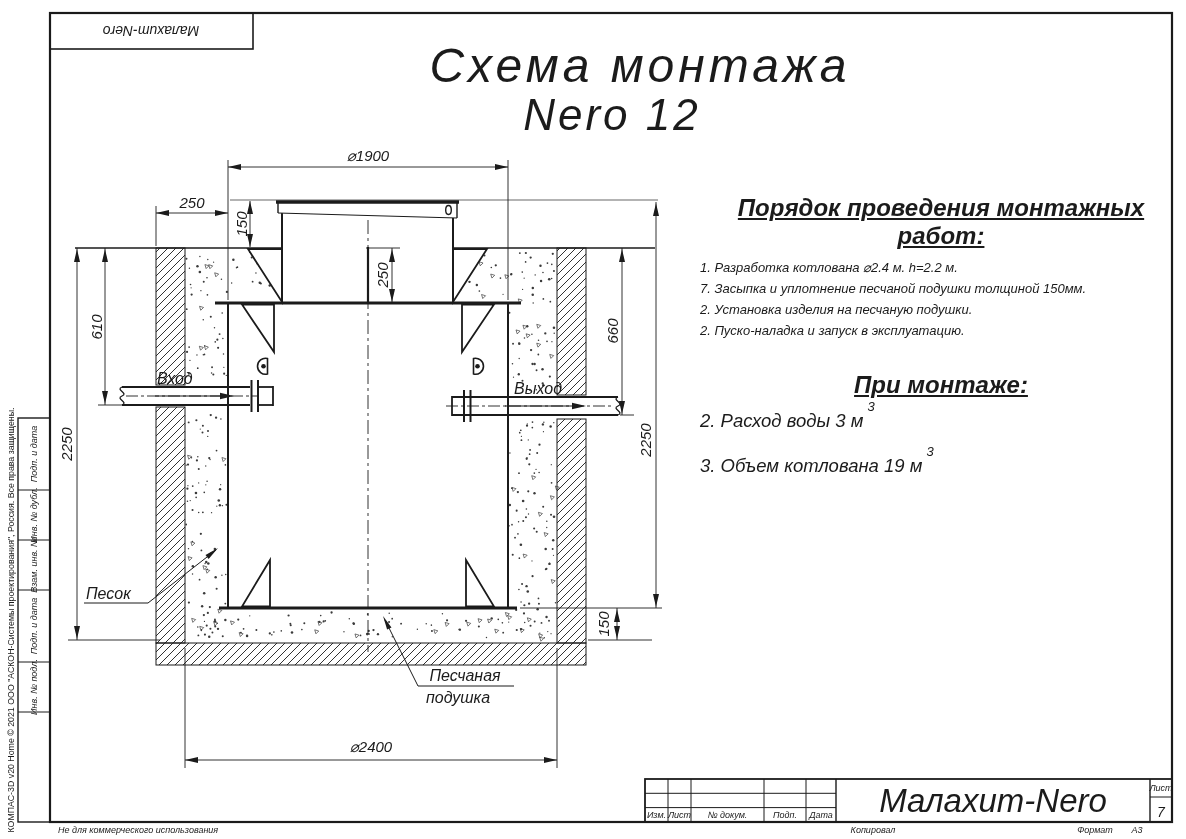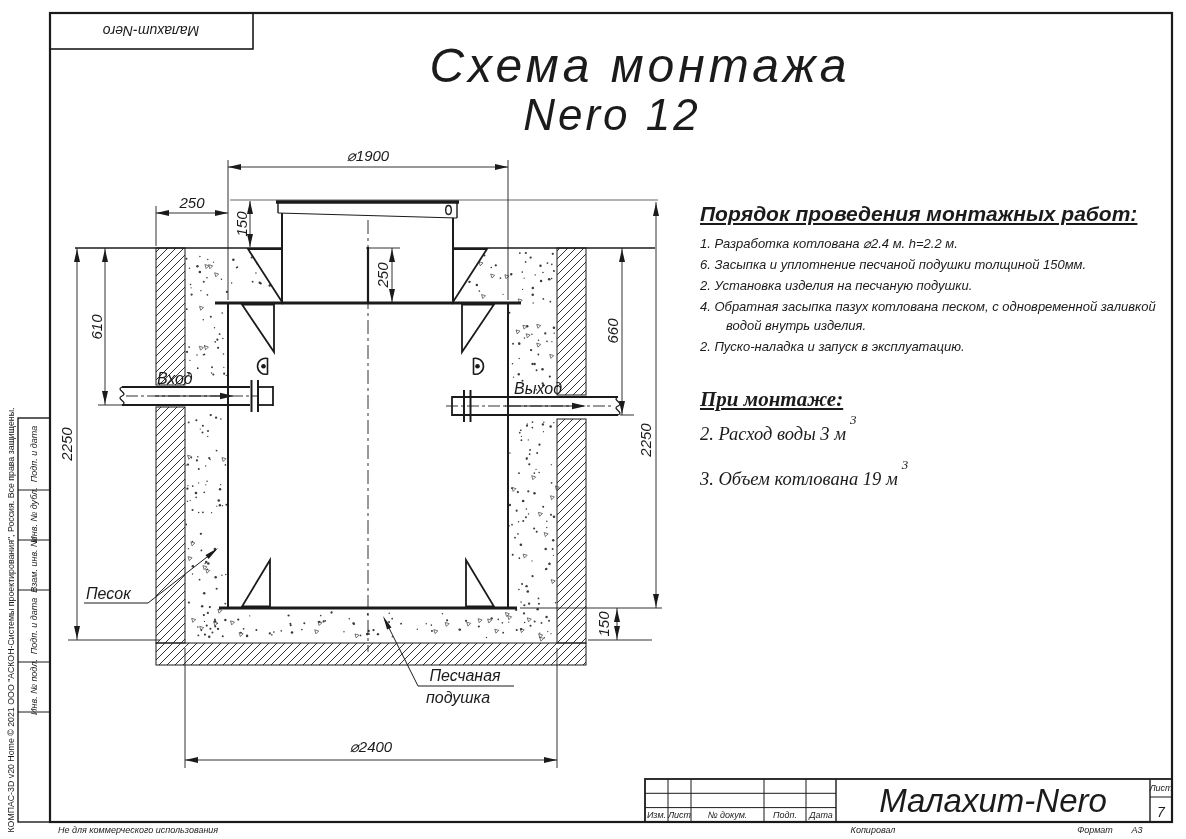--- a/index.html
+++ b/index.html
@@ -10,23 +10,23 @@
   .dimtxt{font-style:italic;font-size:15px;}
   .lbltxt{font-style:italic;font-size:16px;}
   .smalltxt{font-style:italic;font-size:9px;}
   .title1{font-style:italic;font-size:48px;letter-spacing:4px;}
   .title2{font-style:italic;font-size:44px;letter-spacing:3px;}
   .tb-big{font-style:italic;font-size:33px;}
   .tb-num{font-style:italic;font-size:14px;}
   .stampline{font-size:8.8px;}
   
   #instructions{position:absolute;left:700px;top:186px;width:482px;font-style:italic;}
-  #instructions h3{font-size:21px;margin:16px 0 9px 0;text-decoration:underline;font-weight:bold;}
+  #instructions h3{font-size:24px;margin:8px 0 9px 0;text-decoration:underline;font-weight:bold;text-align:center;}
   #instructions .itm{font-size:13px;line-height:1.46;padding-left:26px;text-indent:-26px;margin:0 0 2px 0;}
-  #montage{margin-top:30px;font-family:Liberation Serif, serif;}
+  #montage{margin-top:30px;}
   #montage .m-itm{font-size:18.5px;margin:0 0 21px 0;}
   #montage sup{font-size:13px;position:relative;top:-9px;margin-left:4px;font-style:italic;}
 </style>
 </head>
 <body>
 
 <div id="sheet">
 <svg id="draw-svg" width="1186" height="839" viewBox="0 0 1186 839">
   <defs>
     <pattern id="hatch" width="8" height="8" patternUnits="userSpaceOnUse">
@@ -667,23 +667,22 @@
     <text class="smalltxt" x="58" y="833">Не для коммерческого использования</text>
     <text class="smalltxt" text-anchor="middle" x="873" y="833">Копировал</text>
     <text class="smalltxt" text-anchor="middle" x="1095" y="833">Формат</text>
     <text class="smalltxt" text-anchor="middle" x="1137" y="833">А3</text>
   </g>
 </svg>
 
 <div id="instructions">
   <h3>Порядок проведения монтажных работ:</h3>
   <div class="itm">1. Разработка котлована ⌀2.4 м. h=2.2 м.</div>
-  <div class="itm">6. Засыпка и уплотнение песчаной подушки толщиной 150мм.</div>
+  <div class="itm">7. Засыпка и уплотнение песчаной подушки толщиной 150мм.</div>
   <div class="itm">2. Установка изделия на песчаную подушки.</div>
-  <div class="itm">4. Обратная засыпка пазух котлована песком, с одновременной заливкой водой внутрь изделия.</div>
   <div class="itm">2. Пуско-наладка и запуск в эксплуатацию.</div>
 
   <div id="montage">
     <h3>При монтаже:</h3>
     <div class="m-itm"><span>2. Расход воды 3 м</span><sup>3</sup></div>
     <div class="m-itm"><span>3. Объем котлована 19 м</span><sup>3</sup></div>
   </div>
 </div>
 </div>
 

